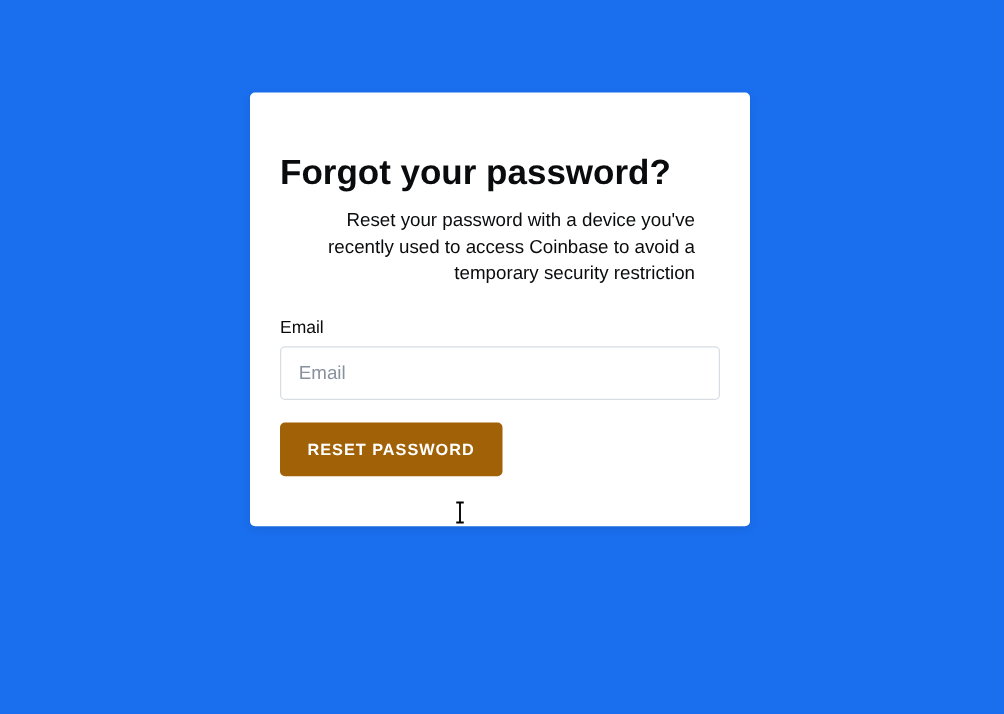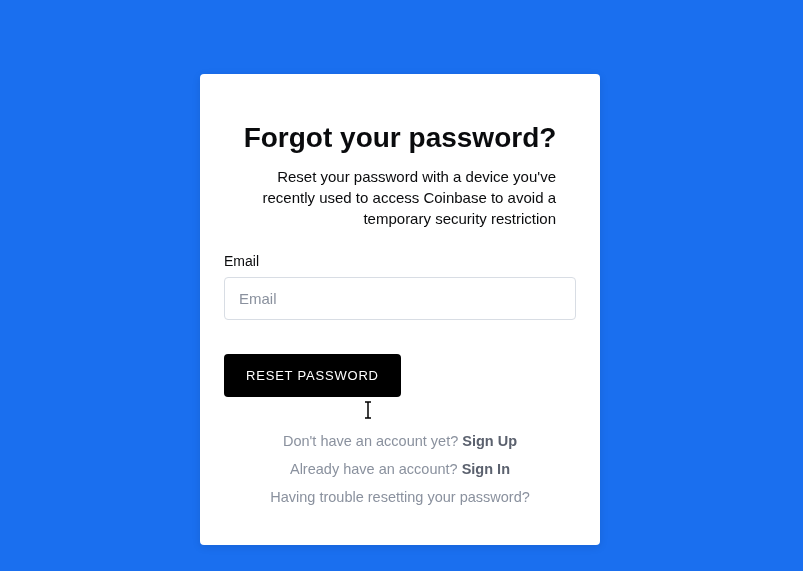--- a/index.html
+++ b/index.html
@@ -22,21 +22,20 @@
       left: 200px;
       top: 74px;
       border-radius: 4px;
       padding: 48px 24px 40px 24px;
       box-shadow: 0 2px 8px rgba(0,0,0,0.1);
     }
     .title {
       font-size: 28px;
       font-weight: 600;
       color: #0a0b0d;
-      text-align: center;
       margin-bottom: 12px;
     }
     .subtitle {
       font-size: 15px;
       color: #0a0b0d;
       text-align: right;
       line-height: 1.4;
       margin-bottom: 24px;
       padding: 0 20px;
     }
@@ -53,31 +52,30 @@
       border: 1px solid #d8dde4;
       border-radius: 4px;
       outline: none;
       color: #0a0b0d;
       margin-bottom: 18px;
     }
     .form-input::placeholder {
       color: #8a919e;
     }
     .reset-button {
-      background-color: #000000;
+      background-color: #a16207;
       color: #ffffff;
       border: none;
       padding: 14px 22px;
       font-size: 13px;
-      font-weight: 400;
+      font-weight: 700;
       letter-spacing: 0.8px;
       border-radius: 4px;
       cursor: pointer;
       text-transform: uppercase;
-      margin-top: 16px;
     }
     .links-section {
       margin-top: 36px;
       text-align: center;
     }
     .link-row {
       font-size: 14.5px;
       color: #8a919e;
       margin-bottom: 12px;
     }
@@ -104,26 +102,17 @@
 
 <div class="card">
   <h1 class="title">Forgot your password?</h1>
   <p class="subtitle">Reset your password with a device you've recently used to access Coinbase to avoid a temporary security restriction</p>
 
   <label class="form-label">Email</label>
   <input type="text" class="form-input" placeholder="Email" style="">
 
   <button class="reset-button">RESET PASSWORD</button>
 
-  <div class="links-section">
-    <div class="link-row">
-      <span>Don't have an account yet? </span><span class="action-link">Sign Up</span>
-    </div>
-    <div class="link-row">
-      <span>Already have an account? </span><span class="action-link">Sign In</span>
-    </div>
-    <div class="link-row trouble">Having trouble resetting your password?</div>
-  </div>
 </div>
 
 <svg class="text-cursor" width="16" height="20" viewBox="0 0 16 20">
   <path d="M 5 2 L 8 2 M 11 2 L 8 2 M 8 2 L 8 18 M 5 18 L 8 18 M 11 18 L 8 18" stroke="#000" stroke-width="1.5" fill="none"></path>
 </svg>
 
 </body></html>

